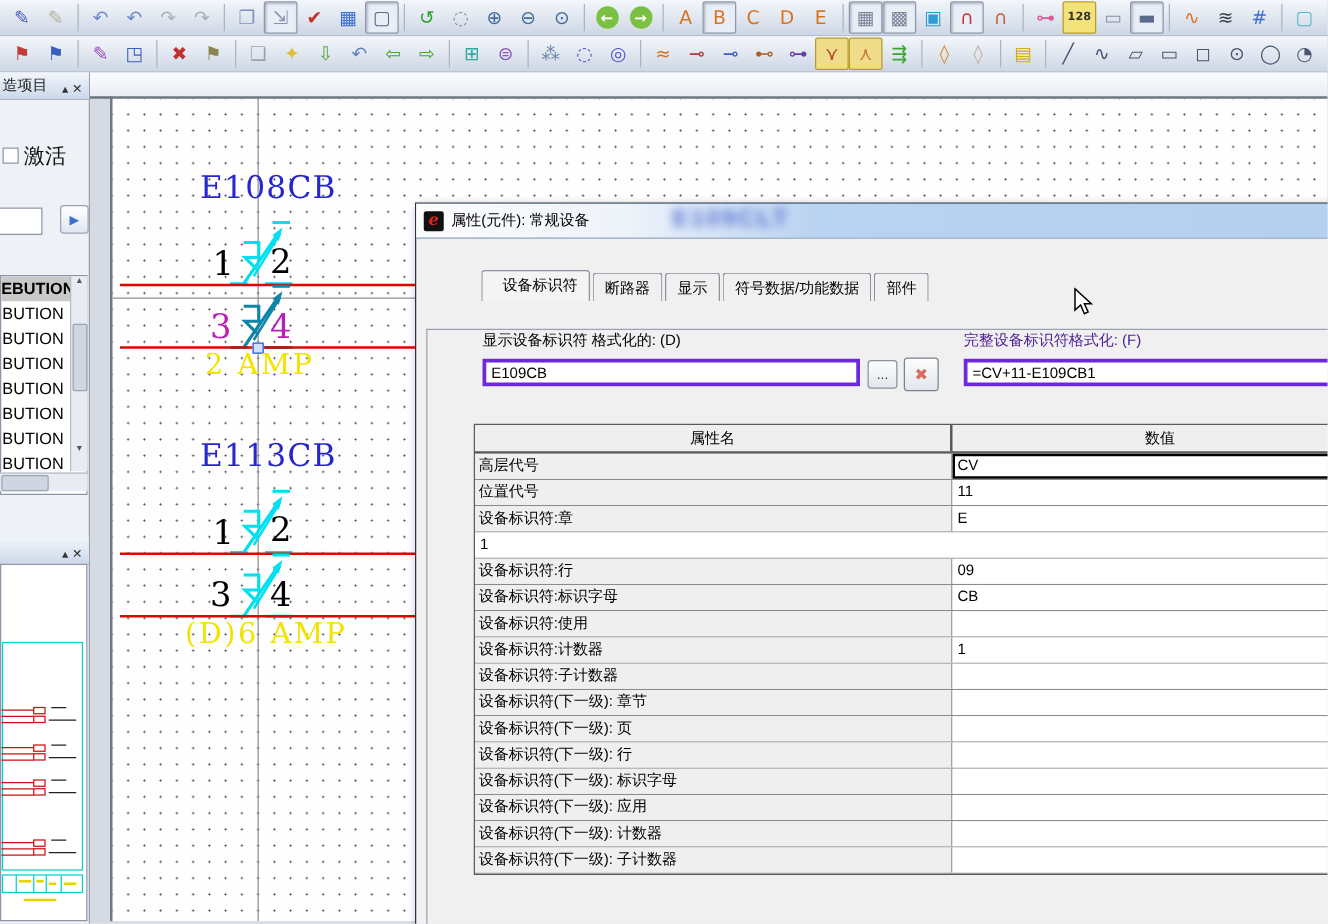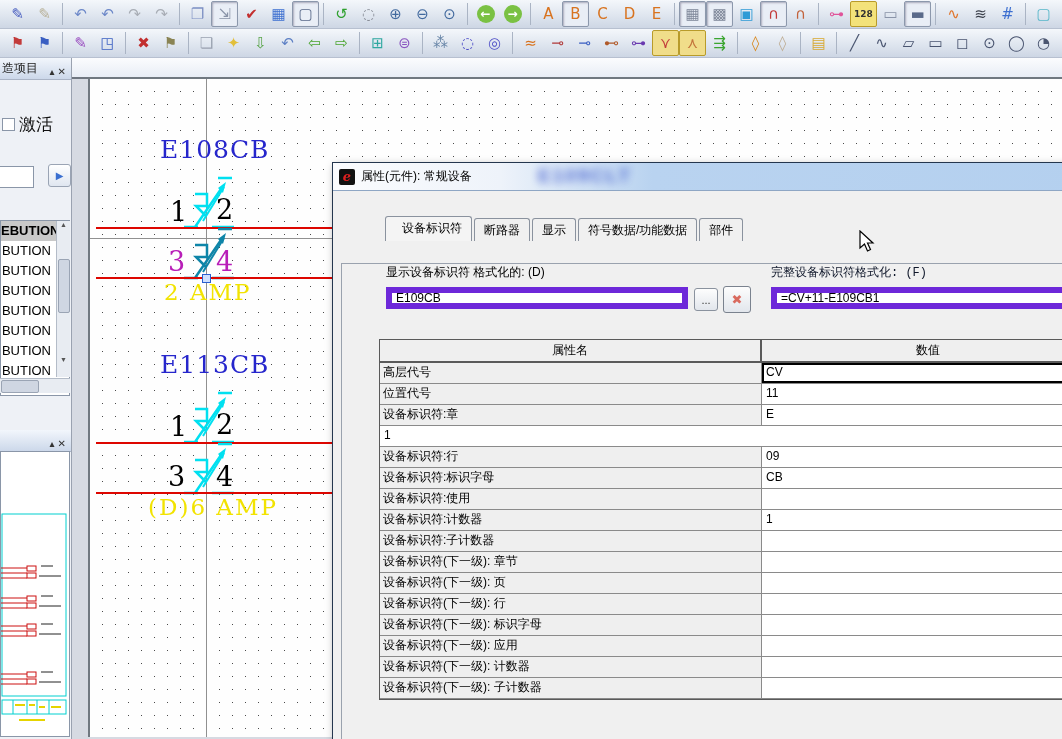--- a/index.html
+++ b/index.html
@@ -83,22 +83,22 @@
   .dlg-title-text{font-size:12px;color:#000;}
   .redacted{position:absolute;left:205px;top:2px;font-size:19px;font-weight:bold;color:#3a55cc;
             filter:blur(4px);opacity:.85;letter-spacing:2px;}
   .tabframe{position:absolute;left:8px;top:100px;width:748px;height:496px;border:1px solid #9aa2ae;
             border-right:none;border-bottom:none;background:#f0f0f0;}
   .tabs{position:absolute;left:52px;top:55px;height:23px;display:flex;z-index:2;}
   .tab{height:22px;line-height:22px;padding:0 9px;font-size:12px;color:#000;background:#f0f0f0;
        border:1px solid #8a929e;border-bottom:none;border-radius:3px 3px 0 0;margin-right:2px;}
   .tab.active{height:24px;margin-top:-2px;font-weight:normal;background:#f4f4f4;position:relative;z-index:3;padding-left:16px;}
   .flabel{position:absolute;font-size:12px;color:#000;}
-  .flabel.gray{color:#0f172a;font-family:Liberation Mono, monospace;}
-  .tfield{position:absolute;height:22px;border:6px solid #6d28d9;background:#fff;font-size:12px;
+  .flabel.gray{color:#4c1d95;}
+  .tfield{position:absolute;height:22px;border:3px solid #6d28d9;background:#fff;font-size:12px;
           color:#000;padding:0 4px;box-sizing:border-box;font-family:"Liberation Sans",sans-serif;}
   .btn{position:absolute;border:1px solid #8a929e;border-radius:3px;
        background:linear-gradient(#fdfdfd,#e2e6ec);display:flex;align-items:center;justify-content:center;
        font-size:11px;color:#333;}
   .btn.del{color:#d96a5e;font-size:13px;border:1px solid #7a828e;}
   .ptable{position:absolute;left:46px;top:176px;width:714px;border:1px solid #5a5a5a;background:#fff;}
   .phead{display:flex;height:21px;background:#efefef;border-bottom:2px solid #5a5a5a;}
   .phead div{font-size:12px;display:flex;align-items:center;justify-content:center;color:#000;}
   .ph1{width:382px;border-right:2px solid #5a5a5a;box-sizing:border-box;}
   .ph2{flex:1;}

